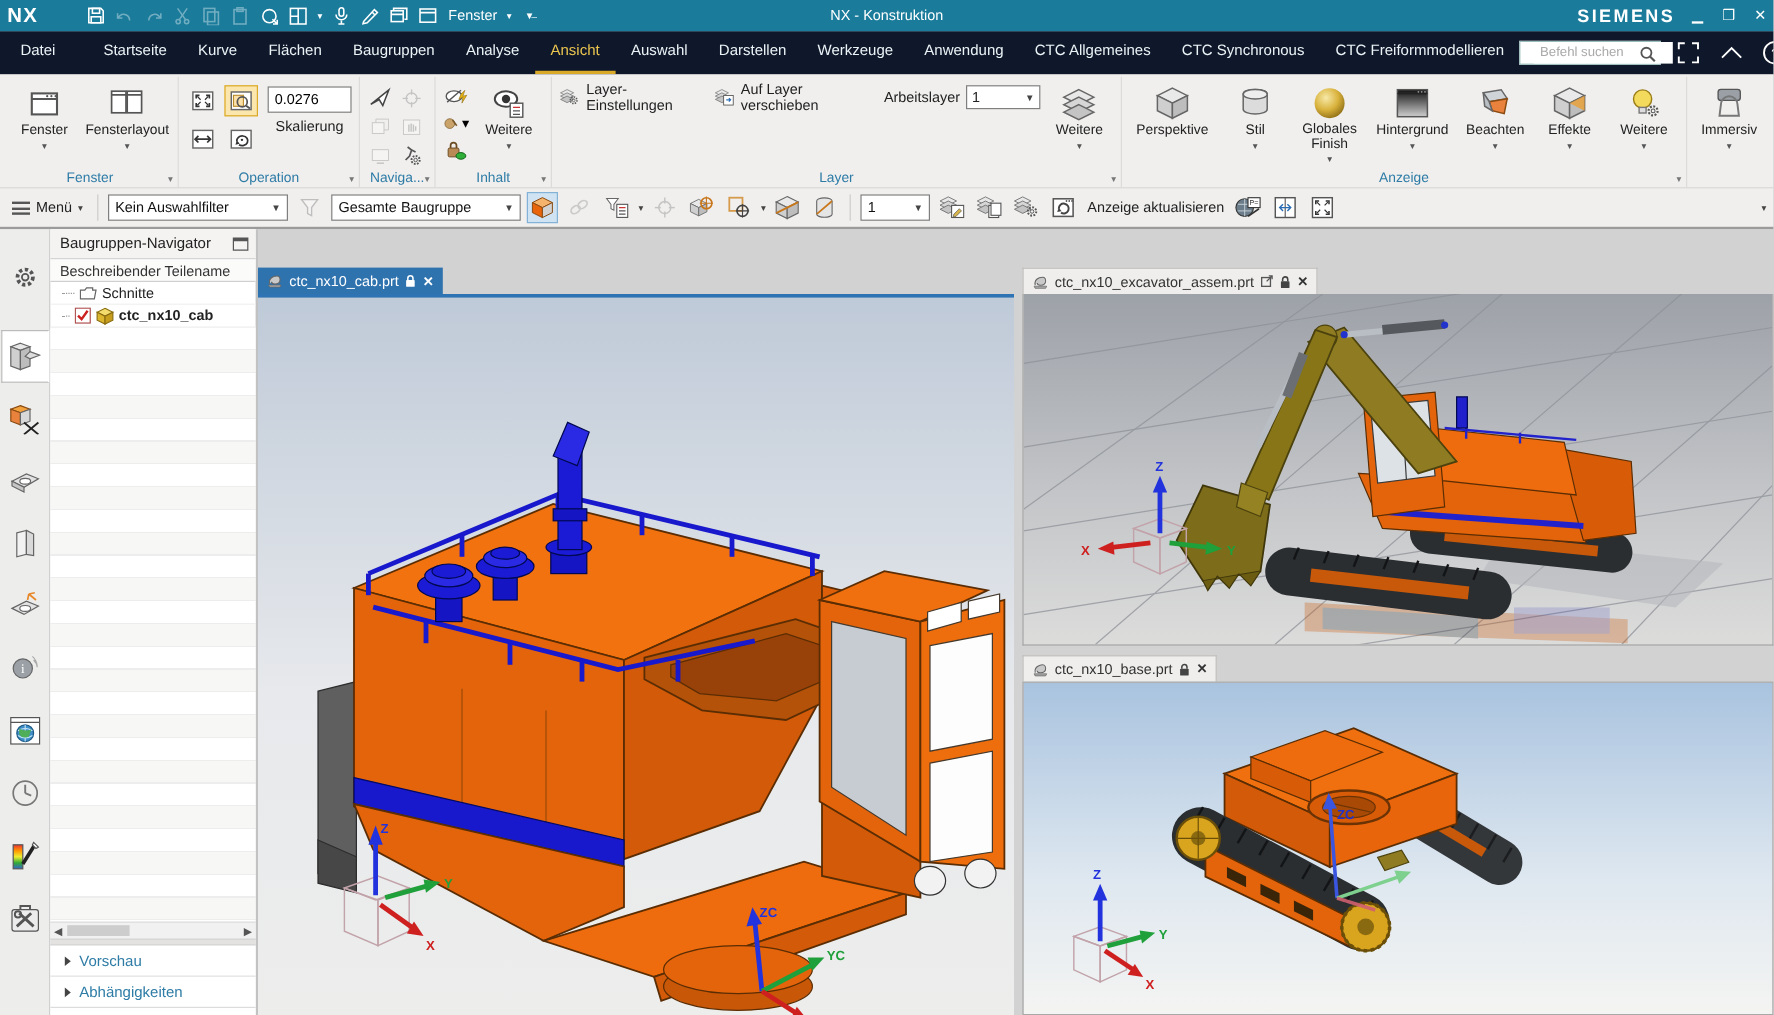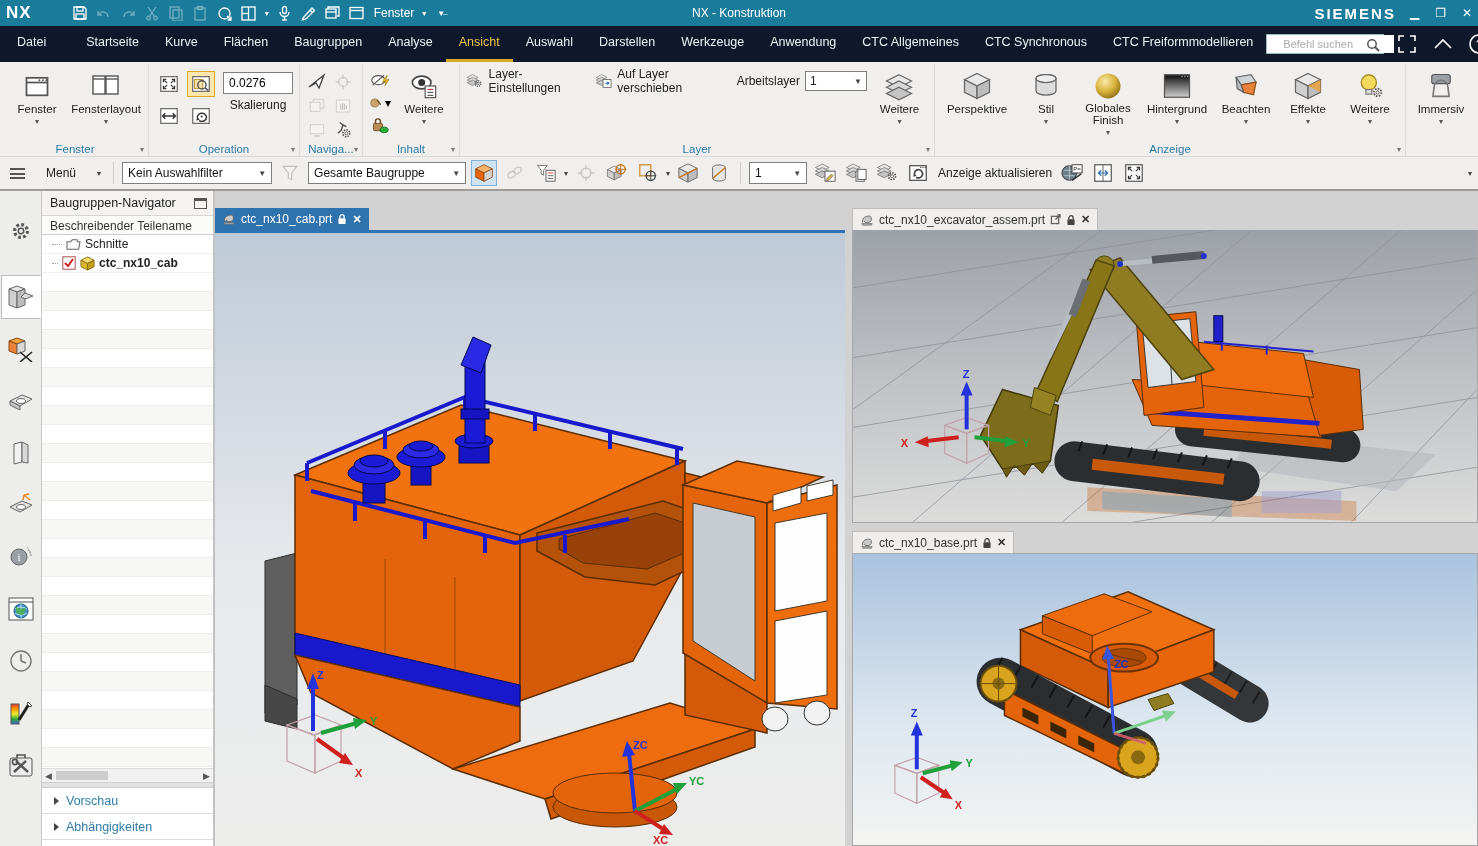--- a/index.html
+++ b/index.html
@@ -63,21 +63,21 @@
   .layerrows { display:flex; flex-direction:row; gap:3px; padding-top:4px; }
   .lrow { display:flex; align-items:center; gap:5px; font-size:12px; color:#222; height:20px; }
   .ddbox { height:20px; min-width:62px; border:1px solid #7f7f7f; background:#fff; display:flex;
     align-items:center; justify-content:space-between; padding:0 4px; font-size:12px; }
   .ddbox .car { font-size:8px; color:#444; margin-left:6px; }
 
   
   .toolbar { height:34px; background:#f0efee; border-bottom:2px solid #9b9b9b;
     display:flex; align-items:center; gap:5px; padding:0 6px; }
   .tsep { width:1px; height:22px; background:#cfcdcb; margin:0 3px; }
-  .menu-btn { display:flex; align-items:center; gap:21px; color:#222; padding:0 4px; }
+  .menu-btn { display:flex; align-items:center; gap:5px; color:#222; padding:0 4px; }
   .hamb { width:15px; height:11px; border-top:2px solid #555; border-bottom:2px solid #555; position:relative; }
   .hamb::after { content:""; position:absolute; left:0; right:0; top:3.5px; height:2px; background:#555; }
   .caret { font-size:8px; color:#444; }
   .tdd { height:22px; border:1px solid #7f7f7f; background:#fff; display:flex; align-items:center;
     justify-content:space-between; padding:0 5px; font-size:12px; color:#111; }
   .tbtn { width:26px; height:26px; display:flex; align-items:center; justify-content:center; border:1px solid transparent; }
   .tbtn.sel { background:#cfe3f3; border-color:#84b2d6; }
   .tlabel { font-size:12px; color:#222; margin:0 2px; }
   .tb-end { margin-left:auto; display:flex; align-items:center; gap:6px; }
 
@@ -105,21 +105,21 @@
   .hscroll { height:14px; background:#f1f1f1; border-top:1px solid #dcdcdc; position:relative;
     display:flex; align-items:center; justify-content:space-between; padding:0 3px; color:#555; font-size:9px; }
   .hthumb { position:absolute; left:14px; width:52px; top:2px; bottom:2px; background:#cdcdcd; }
   .npsplit { height:6px; background:#e3e2e1; border-top:1px solid #cfcfcf; border-bottom:1px solid #cfcfcf; }
   .npsection { height:26px; display:flex; align-items:center; gap:7px; padding-left:12px;
     color:#2e7ca6; font-size:12.5px; border-bottom:1px solid #dcdcdc; background:#fff; }
   .npsection .tri { width:0; height:0; border-left:5px solid #444; border-top:4px solid transparent; border-bottom:4px solid transparent; }
   .npfoot { height:6px; background:#fff; }
 
   
-  .viewports { flex:1; background:#d2d2d2; padding:17px 0 0 0; display:flex; gap:7px;text-align:right; }
+  .viewports { flex:1; background:#d2d2d2; padding:32px 0 0 0; display:flex; gap:7px;text-align:right; }
   .vpcol-main { width:630px; display:flex; flex-direction:column; }
   .vpcol-right { width:626px; display:flex; flex-direction:column; }
   .tabstrip { height:22px; display:flex; align-items:flex-end; }
   .vtab { height:22px; display:flex; align-items:center; gap:5px; padding:0 7px; font-size:12px; cursor:default; }
   .vtab.active { background:#2f73ae; color:#fff; }
   .vtab.inactive { background:#efeeed; color:#333; border:1px solid #bdbcba; border-bottom:none; }
   .vtab .x { font-size:11px; font-weight:bold; }
   .vpbody { position:relative; overflow:hidden; }
   .vp-main-body { flex:1; border-top:3px solid #2e74b5; background:linear-gradient(#bfcad8, #e7e9ec 55%, #ededec); }
   .vp-assem-body { height:293px; border:1px solid #a8a8a8; border-top:none;

